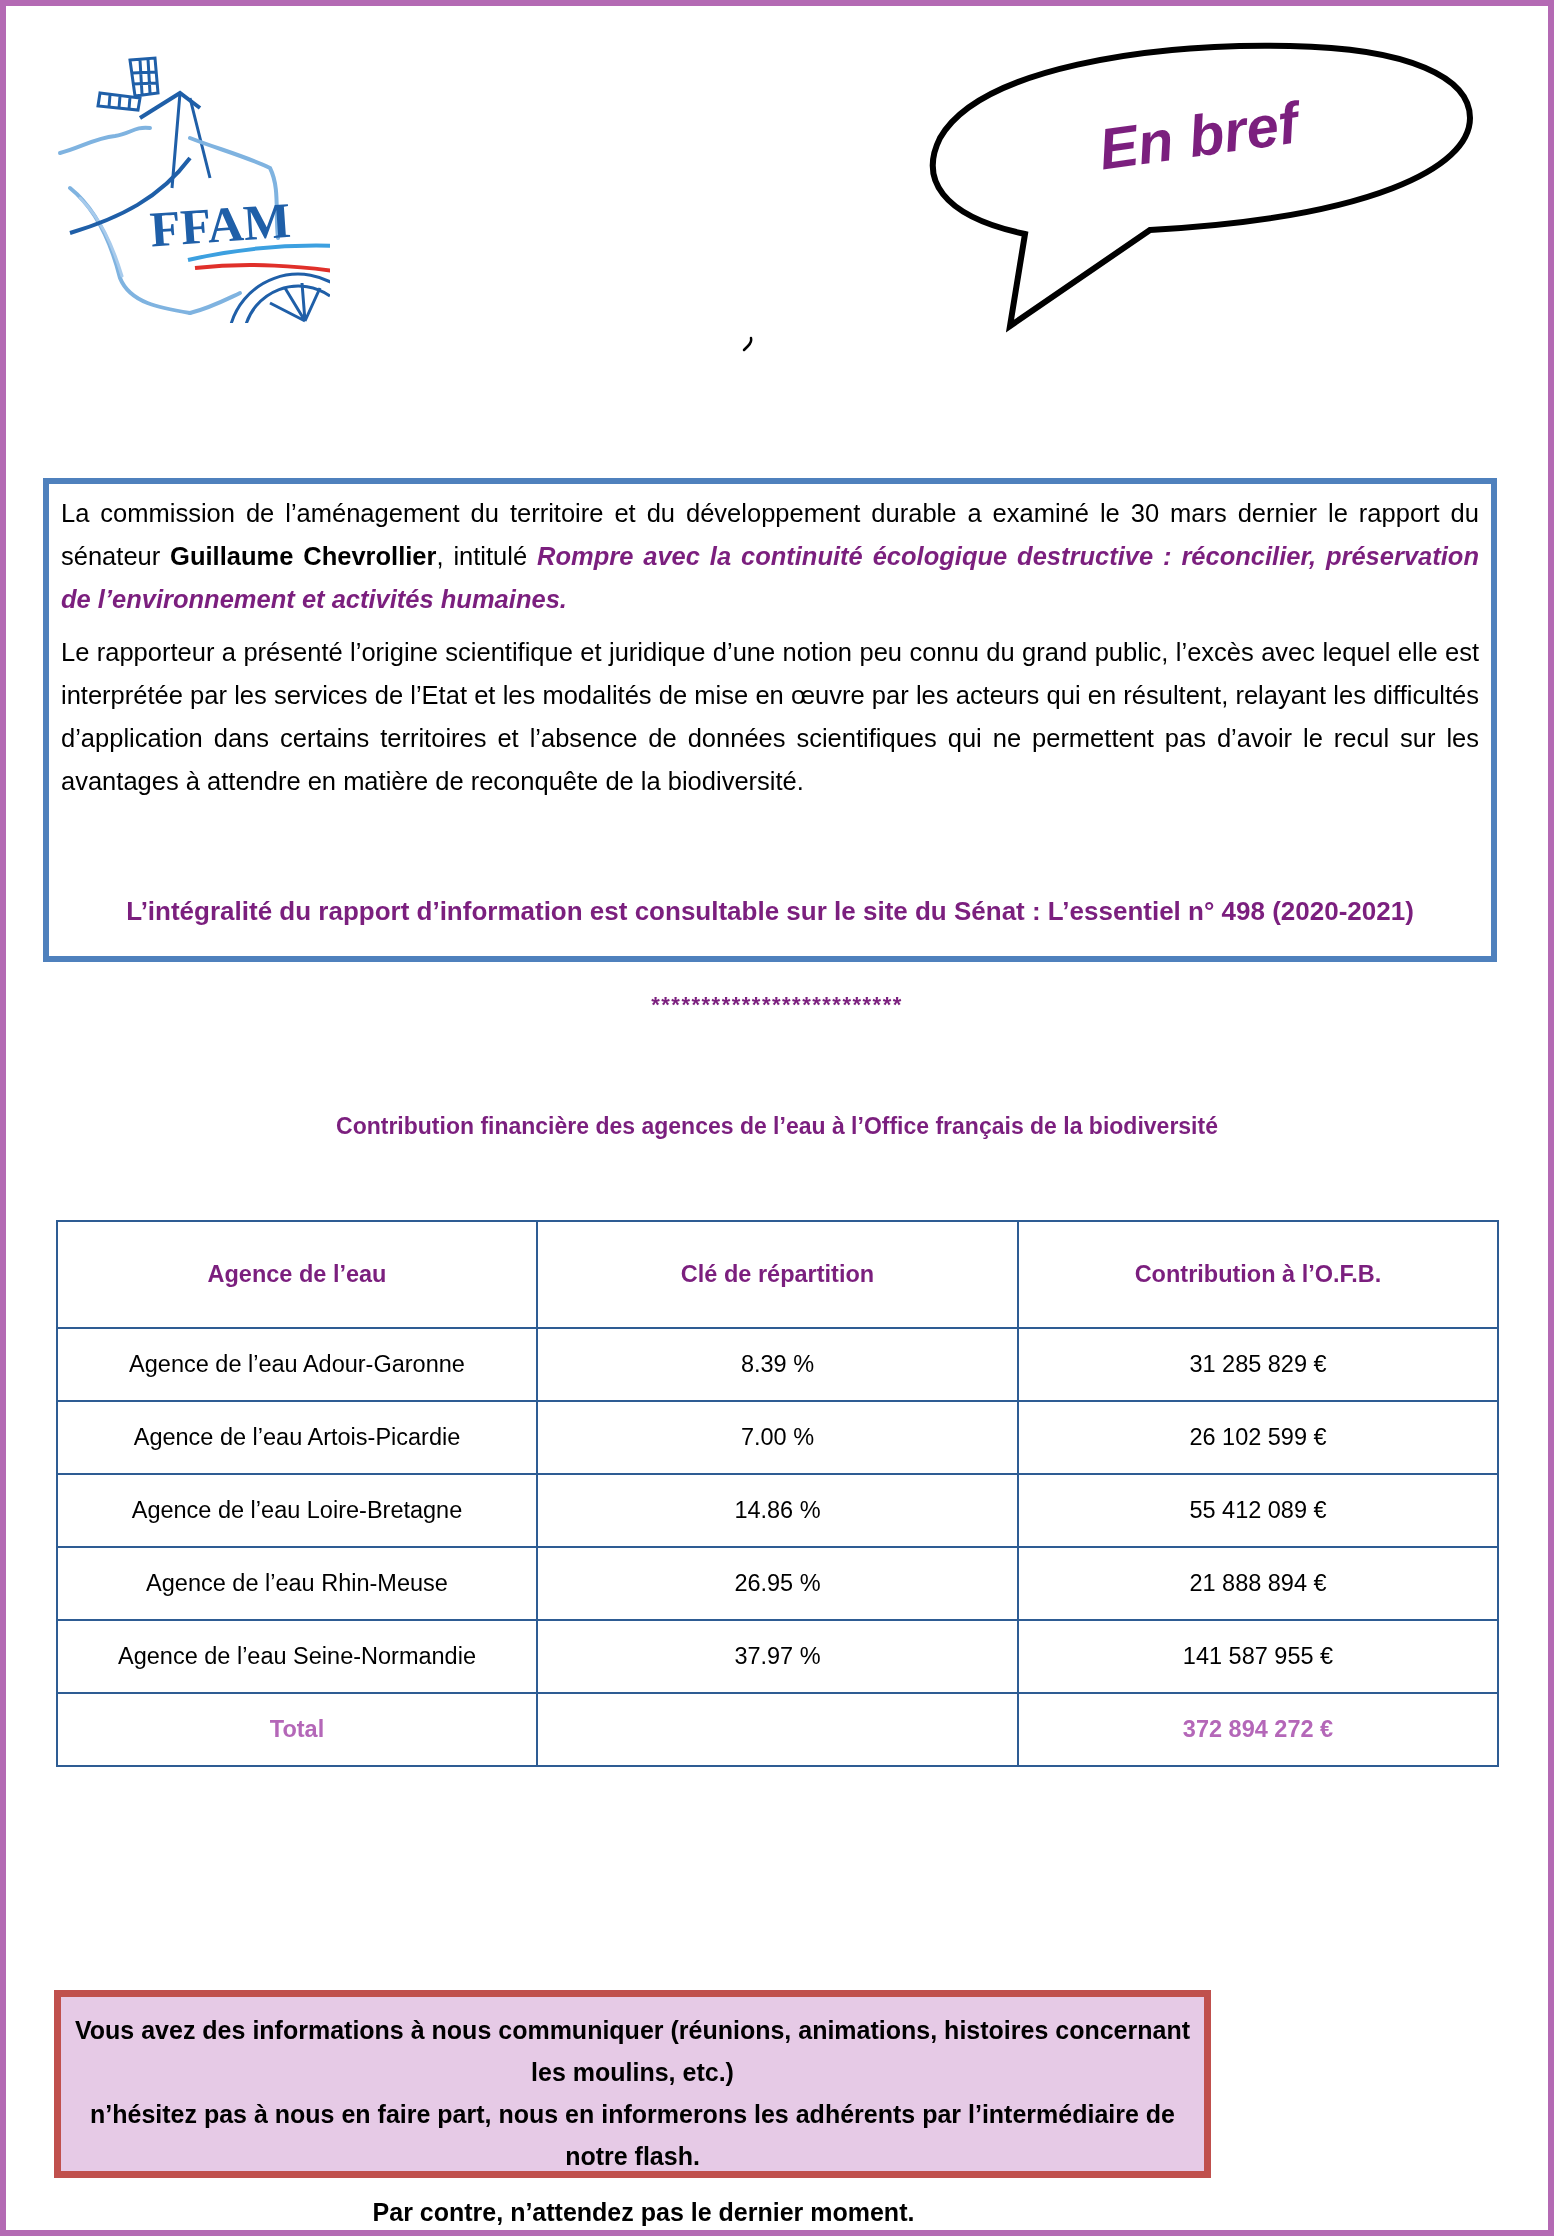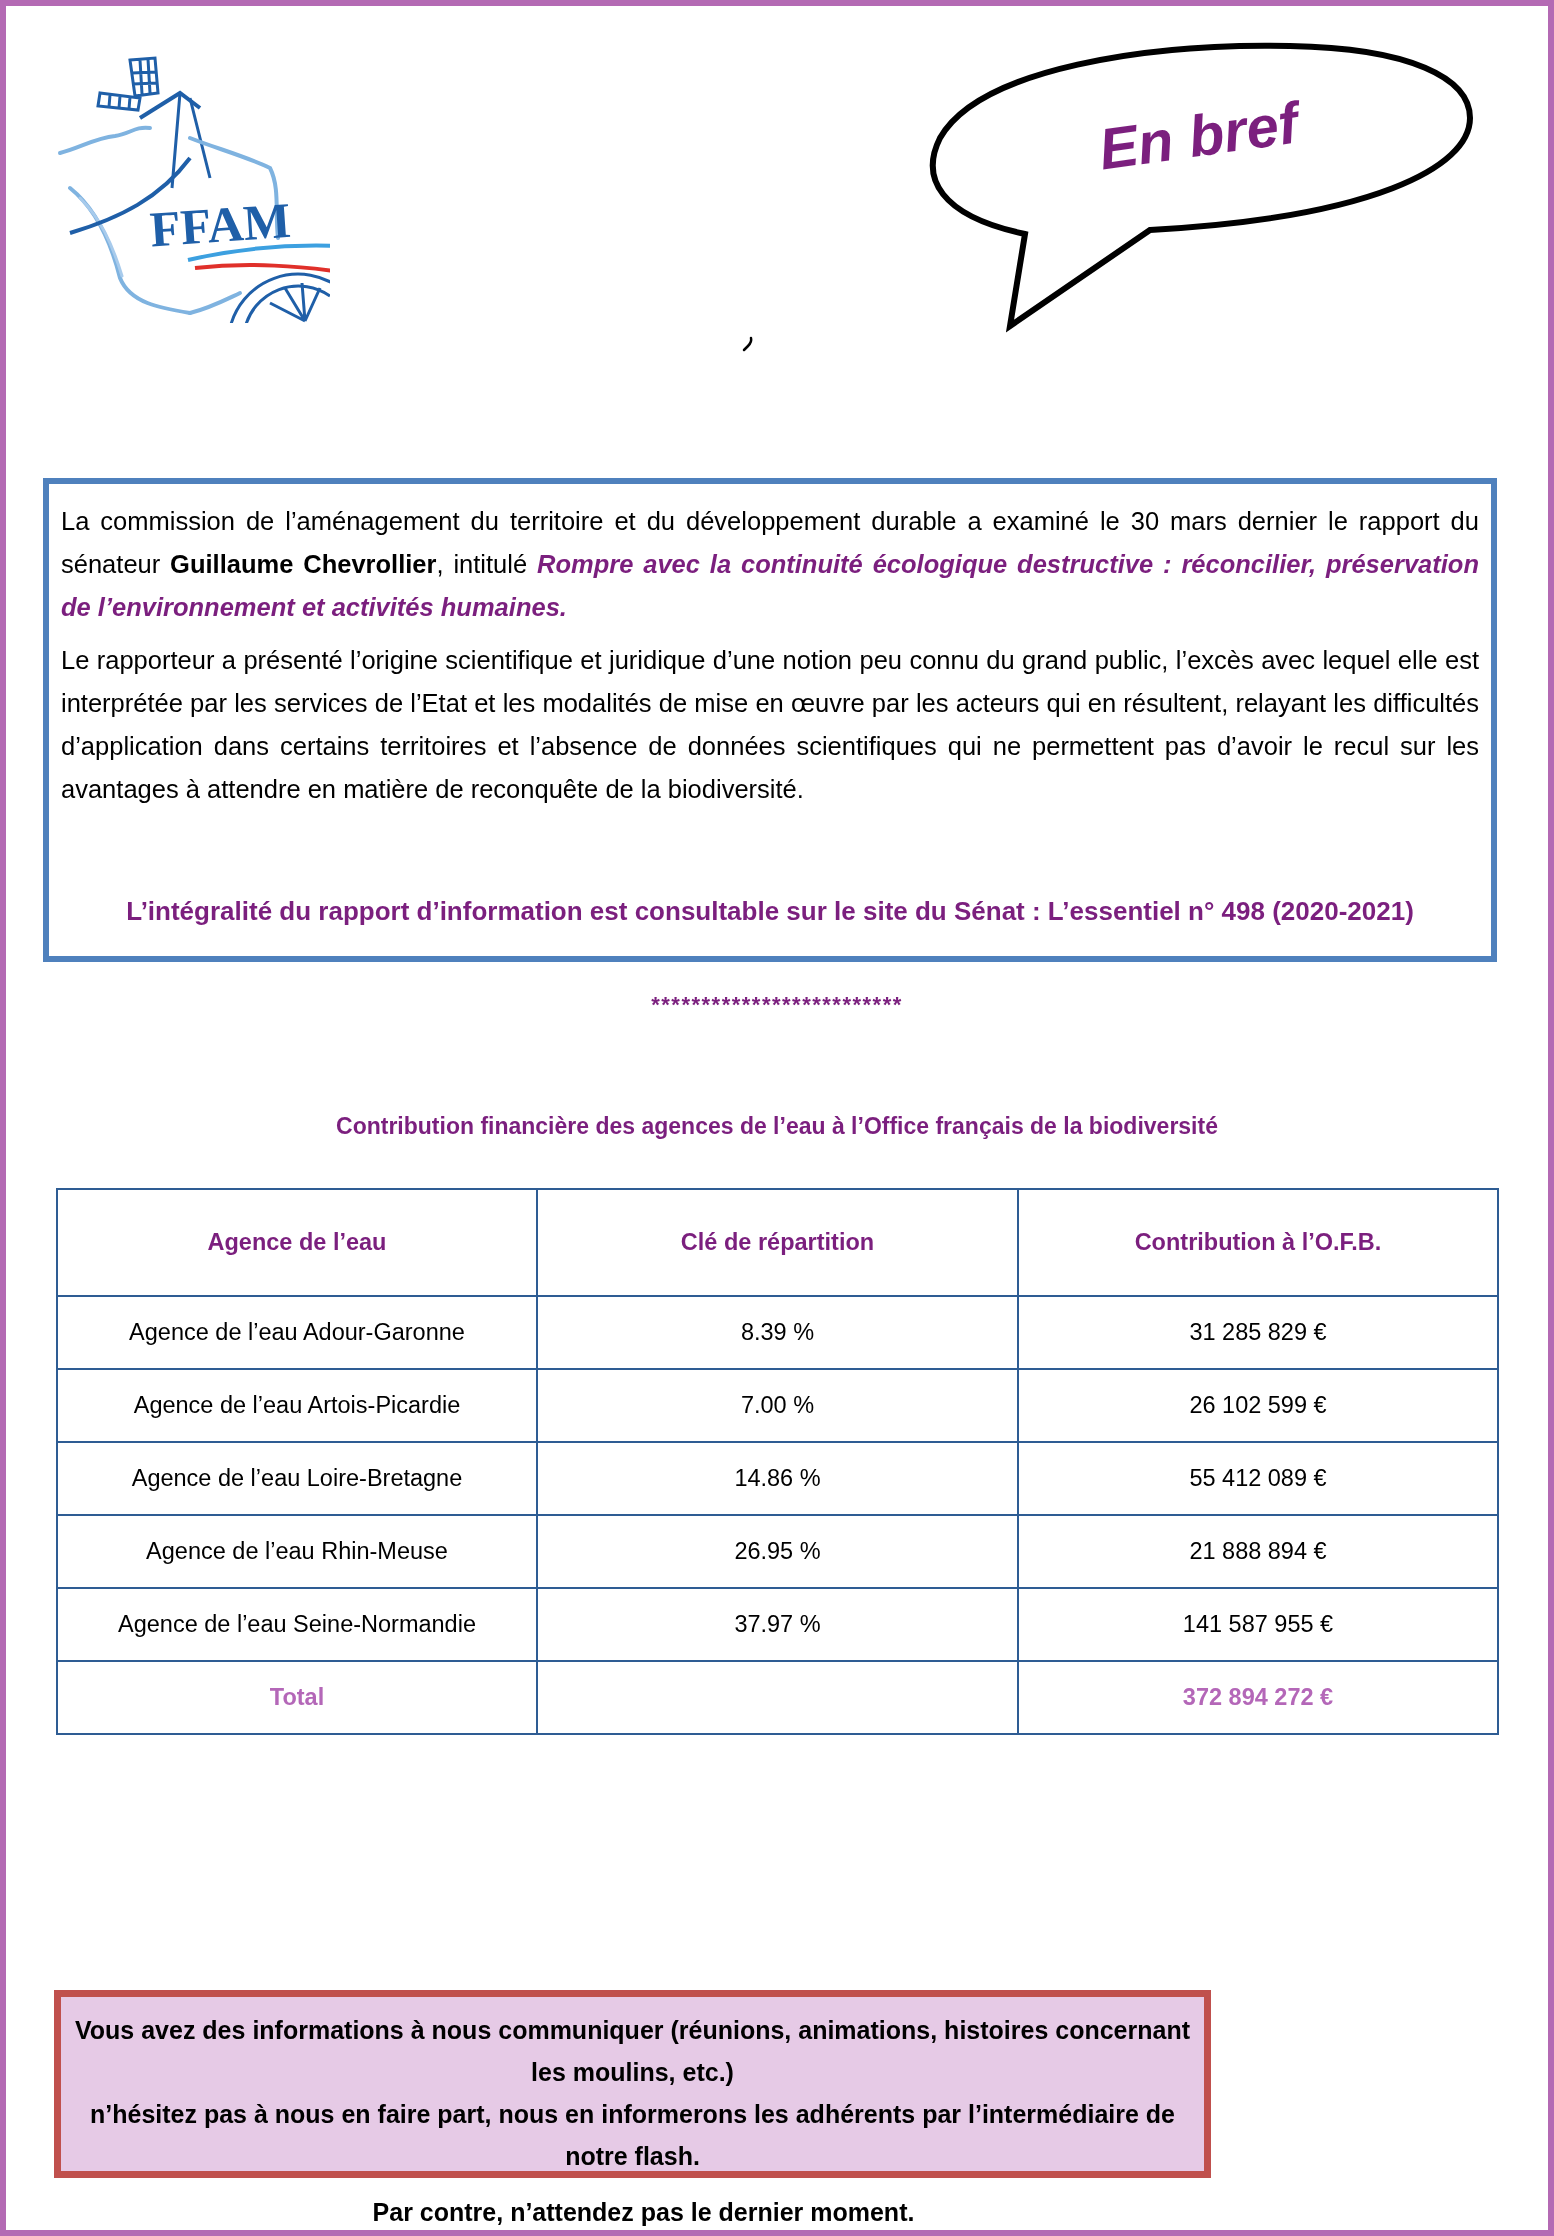--- a/index.html
+++ b/index.html
@@ -5,34 +5,34 @@
   html, body { margin:0; padding:0; background:#ffffff; }
   body { width:1554px; height:2236px; position:relative; overflow:hidden;
          font-family:"Liberation Sans", "DejaVu Sans", sans-serif; color:#000; }
   .page-frame { position:absolute; left:0; top:0; width:1554px; height:2236px;
          box-sizing:border-box; border:6px solid #b46ab4; }
   .logo { position:absolute; left:40px; top:38px; width:290px; height:285px; }
   .bubble { position:absolute; left:900px; top:38px; width:580px; height:310px; }
   .stray-mark { position:absolute; left:740px; top:330px; width:20px; height:30px; }
 
   .info-box { position:absolute; left:43px; top:478px; width:1454px; height:484px;
-         box-sizing:border-box; border:6px solid #4f81bd; padding:16px 12px 0 12px; }
+         box-sizing:border-box; border:6px solid #4f81bd; padding:8px 12px 0 12px; }
   .info-box p { margin:0; font-size:25.5px; line-height:43px; text-align:justify; text-align-last:left; }
   .info-box p.p2 { margin-top:10px; }
   .info-box .bold { font-weight:bold; }
   .info-box .purple-italic { color:#7b1f7e; font-weight:bold; font-style:italic; }
   .info-box .link-line { position:absolute; left:0; right:0; top:412px; text-align:center;
          color:#7b1f7e; font-weight:bold; font-size:26px; }
 
   .stars { position:absolute; left:0; width:1554px; top:992px; text-align:center;
          color:#7b1f7e; font-weight:bold; font-size:22px; letter-spacing:1.5px; }
   .table-title { position:absolute; left:0; width:1554px; top:1113px; text-align:center;
          color:#7b1f7e; font-weight:bold; font-size:23px; }
 
-  table.contrib { position:absolute; left:56px; top:1188px; width:1441px;
+  table.contrib { position:absolute; left:56px; top:1220px; width:1441px;
          border-collapse:collapse; table-layout:fixed;padding-left:16px; }
   table.contrib td, table.contrib th { border:2px solid #2e5c93; text-align:center;
          font-size:23.5px; font-weight:normal; padding:0; }
   table.contrib th { height:105px; color:#7b1f7e; font-weight:bold; }
   table.contrib td { height:71px; }
   table.contrib tr.total td { color:#b467b8; font-weight:bold; }
   col.c1 { width:480px; } col.c2 { width:481px; } col.c3 { width:480px; }
 
   .notice-box { position:absolute; left:54px; top:1990px; width:1157px; height:188px;
          box-sizing:border-box; border:7px solid #c0504d; background:#e6cae6;

